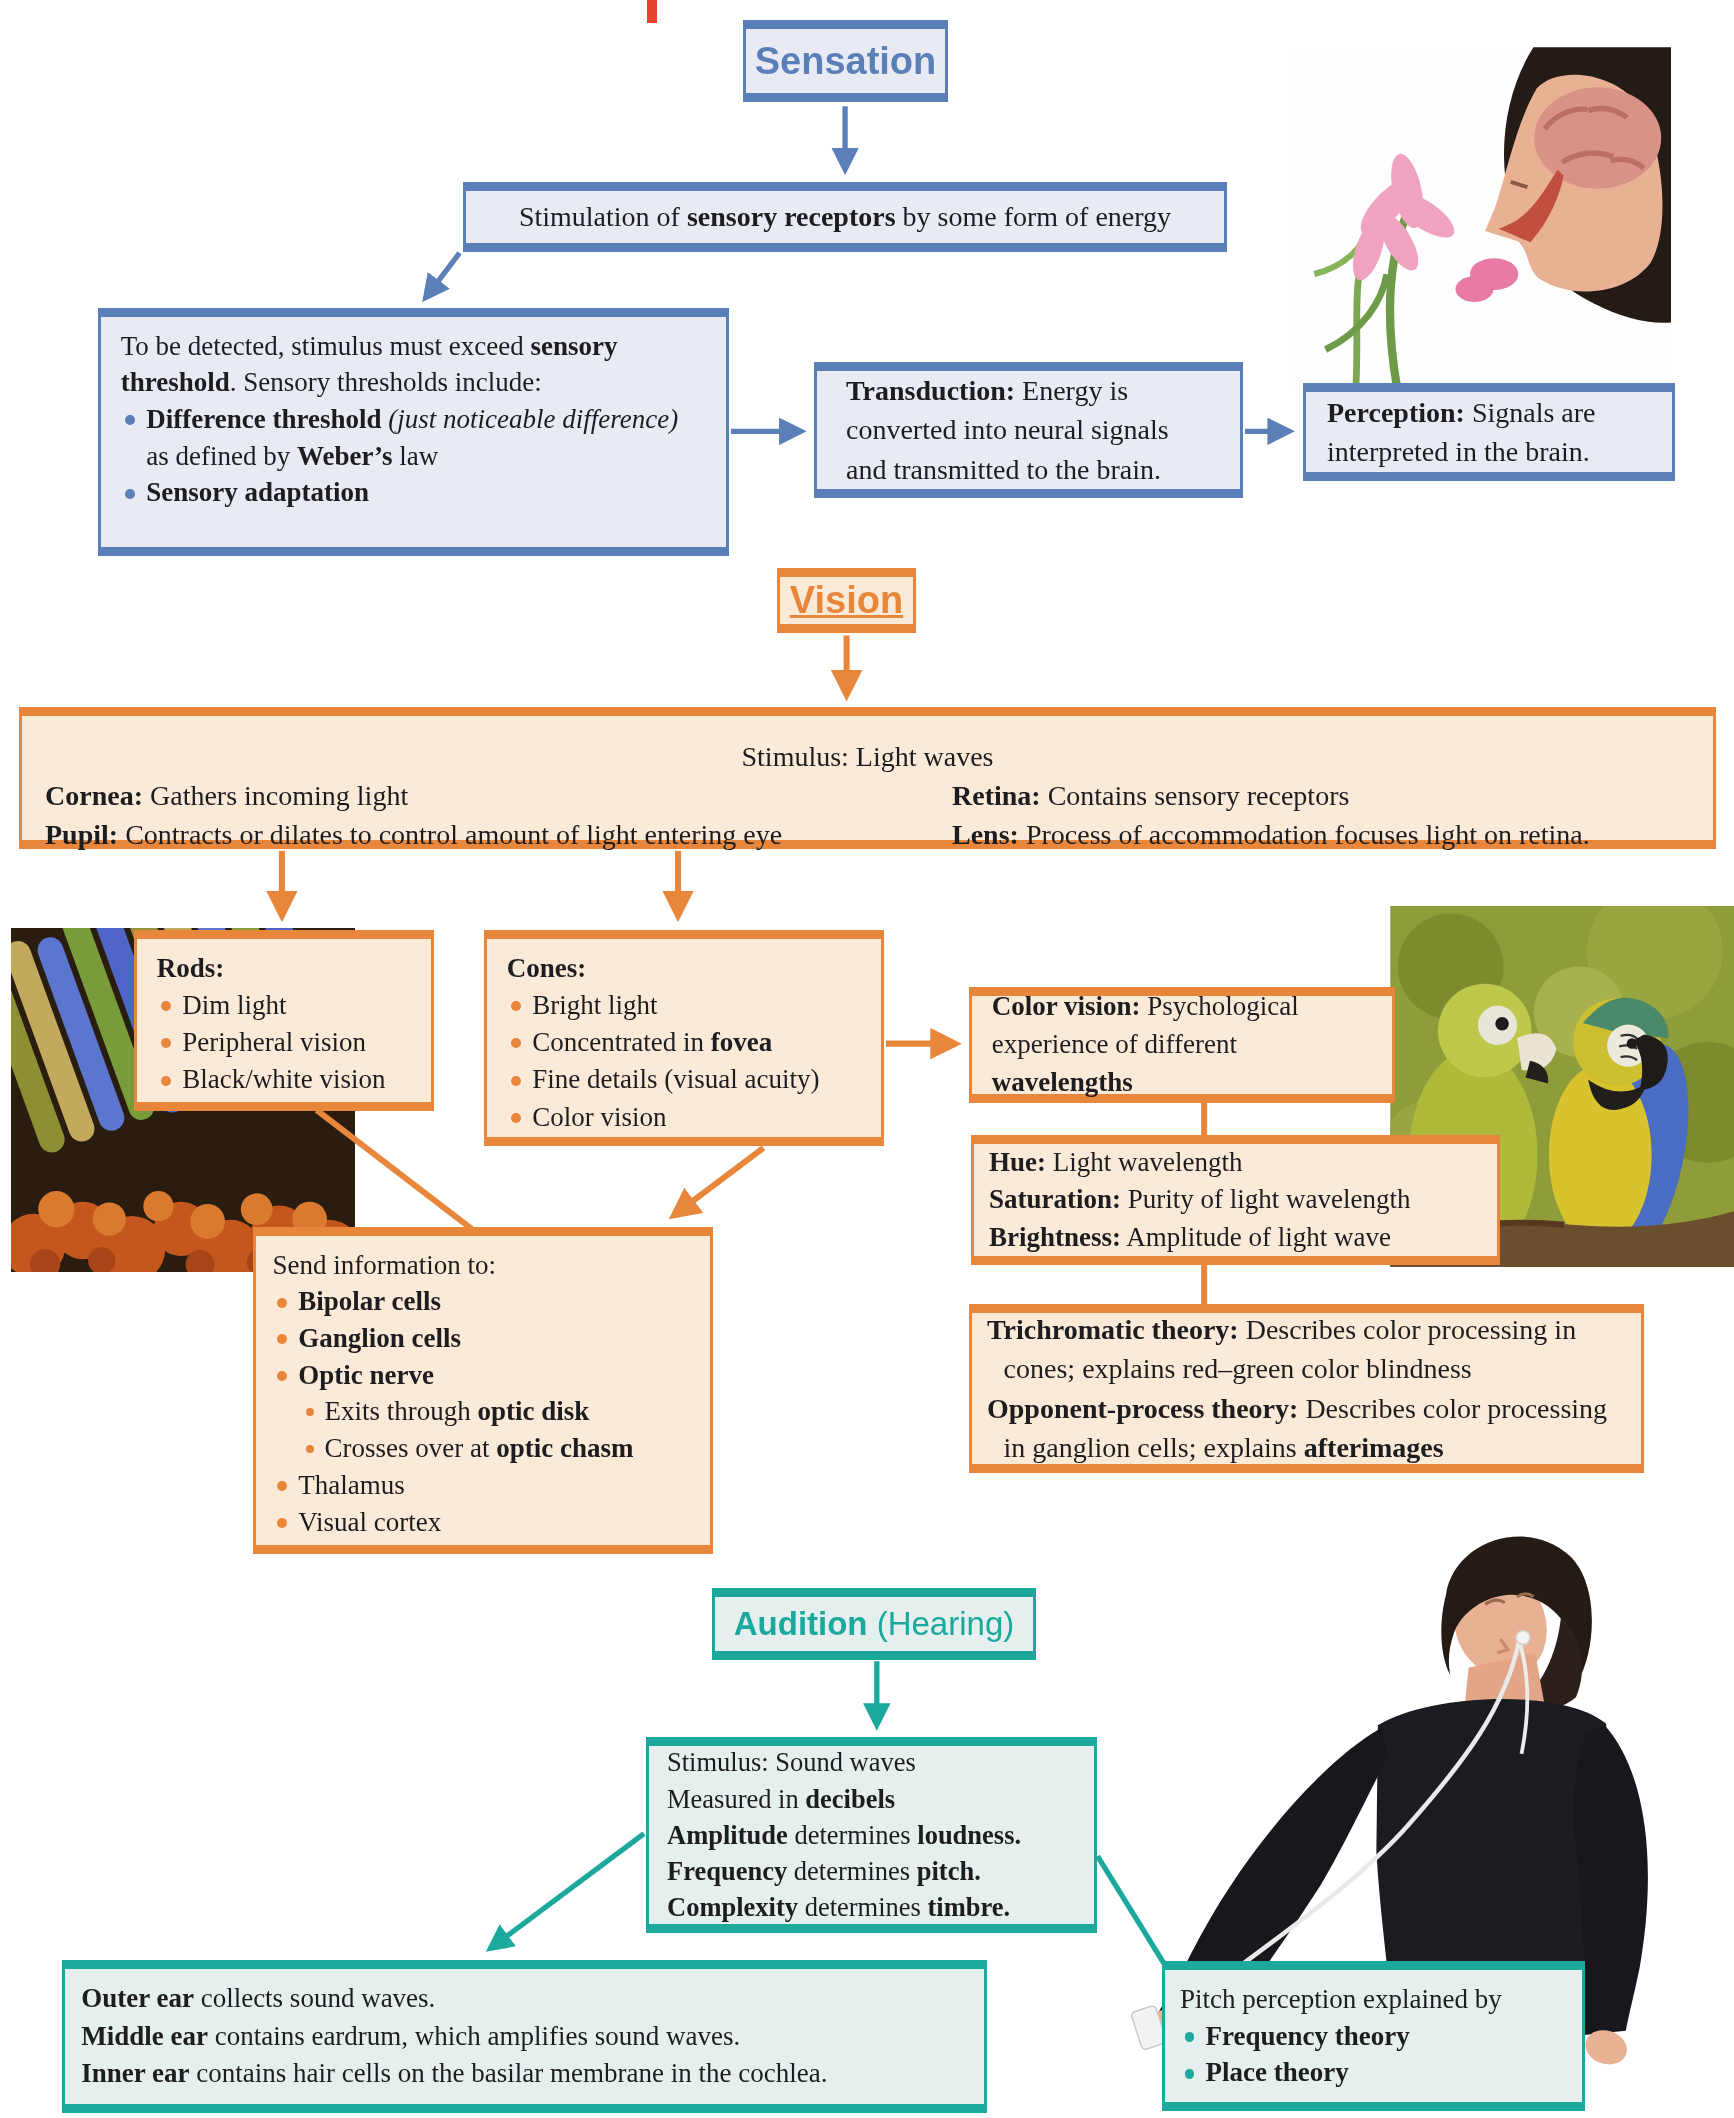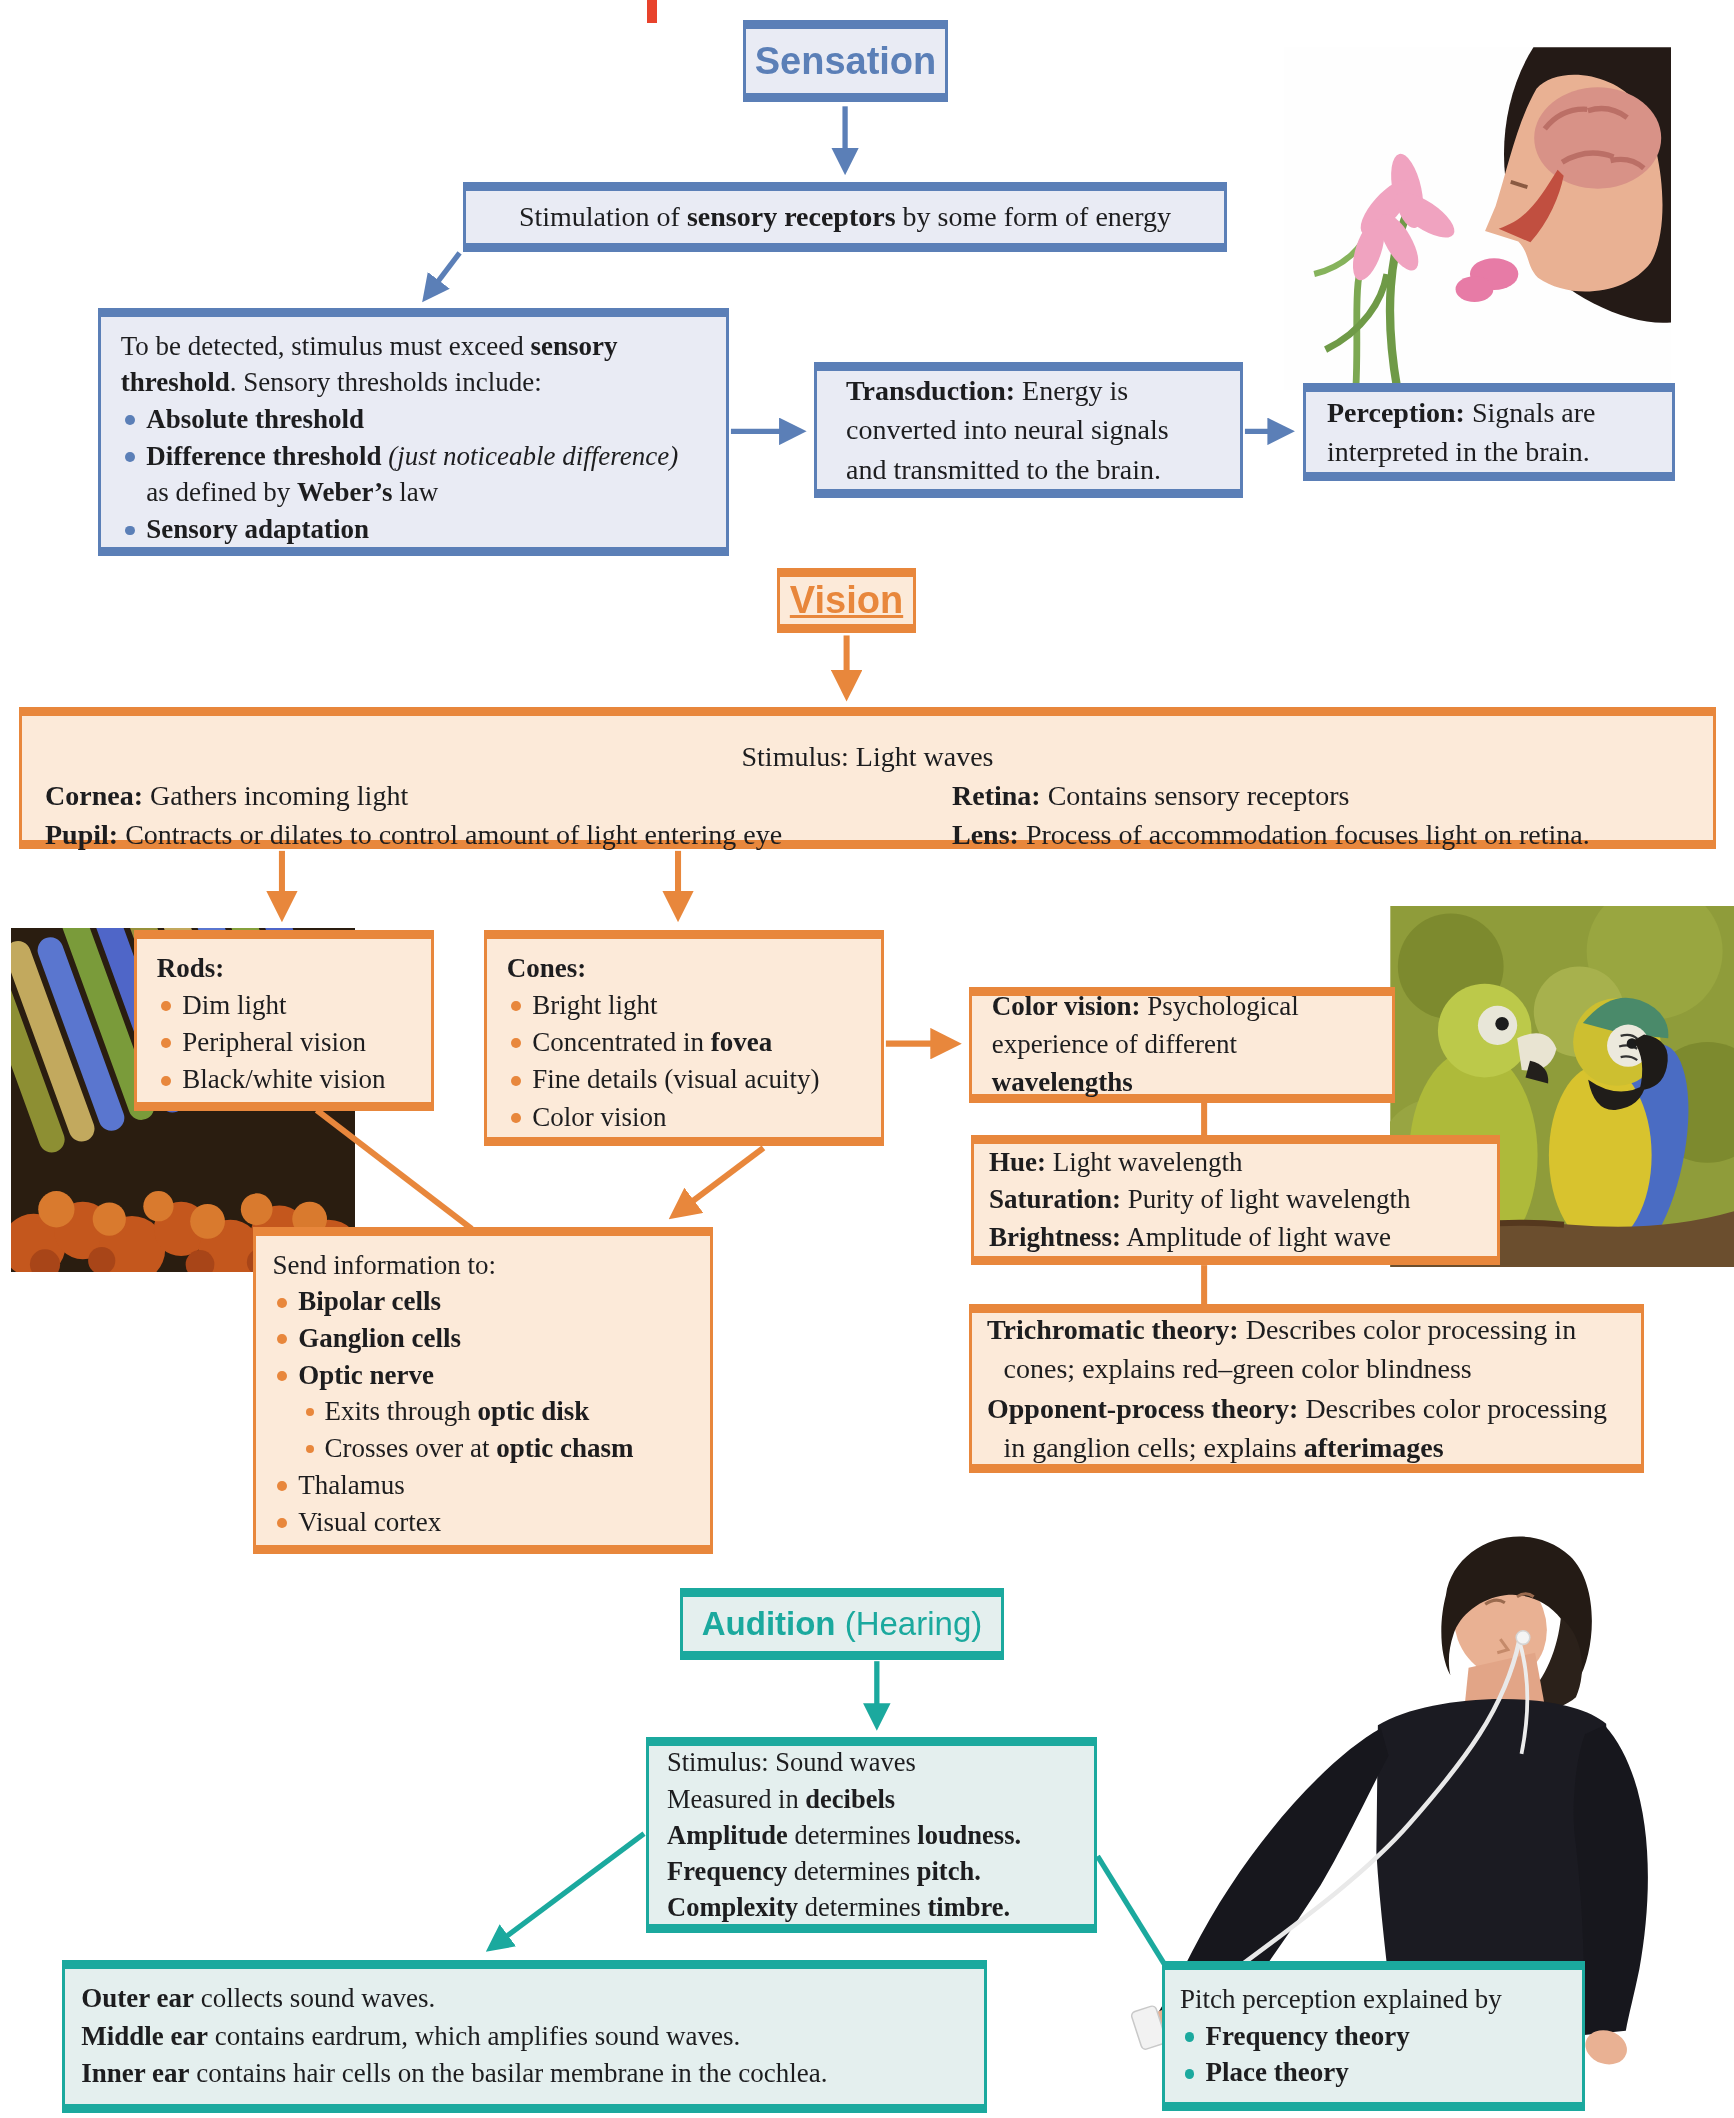--- a/index.html
+++ b/index.html
@@ -199,24 +199,20 @@
   </div>
 
   <div class="box b-blue vcenter center" style="left:463px;top:182px;width:764px;height:70px;">
     <p><span>Stimulation of </span><b>sensory receptors</b><span> by some form of energy</span></p>
   </div>
 
   <div class="box b-blue pad" style="left:98px;top:308px;width:631px;height:248px;font-size:27px;line-height:1.36;">
     <p><span>To be detected, stimulus must exceed </span><b>sensory threshold</b><span>. Sensory thresholds include:</span></p>
     <div class="bul">
         <span class="dot d-blue"></span>
-      <p><b>Absolute threshold</b></p>
-      </div>
-    <div class="bul">
-        <span class="dot d-blue"></span>
       <p><b>Difference threshold</b><span> </span><i>(just noticeable difference)</i><span> as defined by </span><b>Weber’s</b><span> law</span></p>
       </div>
     <div class="bul">
         <span class="dot d-blue"></span>
       <p><b>Sensory adaptation</b></p>
       </div>
   </div>
 
   <div class="box b-blue vcenter" style="left:814px;top:362px;width:429px;height:136px;padding:4.5px 29px;">
     <p><b>Transduction:</b><span> Energy is converted into neural signals and transmitted to the brain.</span></p>
@@ -320,21 +316,21 @@
     <div class="bul">
         <span class="dot d-orange"></span>
       <p><span>Thalamus</span></p>
       </div>
     <div class="bul">
         <span class="dot d-orange"></span>
       <p><span>Visual cortex</span></p>
       </div>
   </div>
 
-  <div class="box b-teal hd hd-teal" style="left:680px;top:1588px;width:324px;height:72px;">
+  <div class="box b-teal hd hd-teal" style="left:712px;top:1588px;width:324px;height:72px;">
     <span>Audition</span>
       <span class="lt"> (Hearing)</span>
   </div>
 
   <div class="box b-teal vcenter" style="left:646px;top:1737px;width:451px;height:196px;padding:6px 18px;font-size:26.5px;line-height:1.37;">
     <p><span>Stimulus: Sound waves</span></p>
     <p><span>Measured in </span><b>decibels</b></p>
     <p><b>Amplitude</b><span> determines </span><b>loudness.</b></p>
     <p><b>Frequency</b><span> determines </span><b>pitch.</b></p>
     <p><b>Complexity</b><span> determines </span><b>timbre.</b></p>

